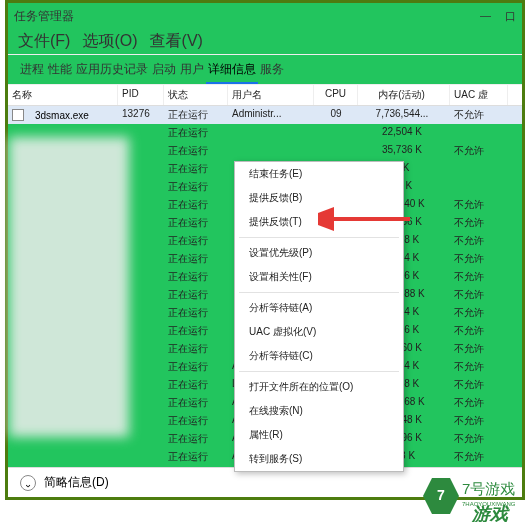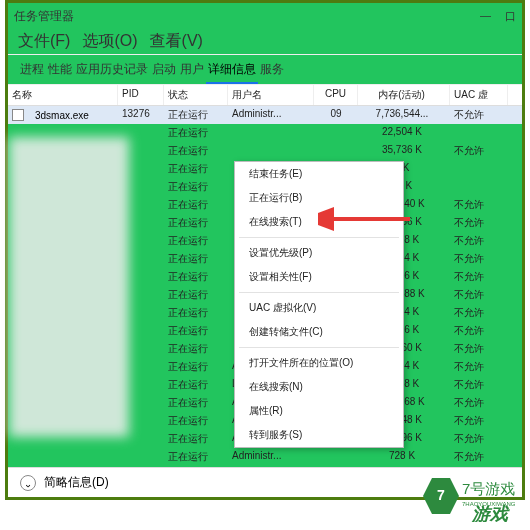--- a/index.html
+++ b/index.html
@@ -293,28 +293,29 @@
         <div class="col-cpu"></div>
         <div class="col-mem">728 K</div>
         <div>不允许</div>
       </div>
     </div>
 
   <div class="overlay-blur"></div>
 
   <div class="ctxmenu">
     <div class="item">结束任务(E)</div>
-    <div class="item">正在运行(B)</div>
-    <div class="item">在线搜索(T)</div>
+    <div class="item">提供反馈(B)</div>
+    <div class="item">提供反馈(T)</div>
     <div class="sep"></div>
     <div class="item">设置优先级(P)</div>
     <div class="item">设置相关性(F)</div>
     <div class="sep"></div>
+    <div class="item">分析等待链(A)</div>
     <div class="item">UAC 虚拟化(V)</div>
-    <div class="item">创建转储文件(C)</div>
+    <div class="item">分析等待链(C)</div>
     <div class="sep"></div>
     <div class="item">打开文件所在的位置(O)</div>
     <div class="item">在线搜索(N)</div>
     <div class="item">属性(R)</div>
     <div class="item">转到服务(S)</div>
   </div>
 
   <div class="arrow">
     <svg width="96" height="26">
       <defs>

